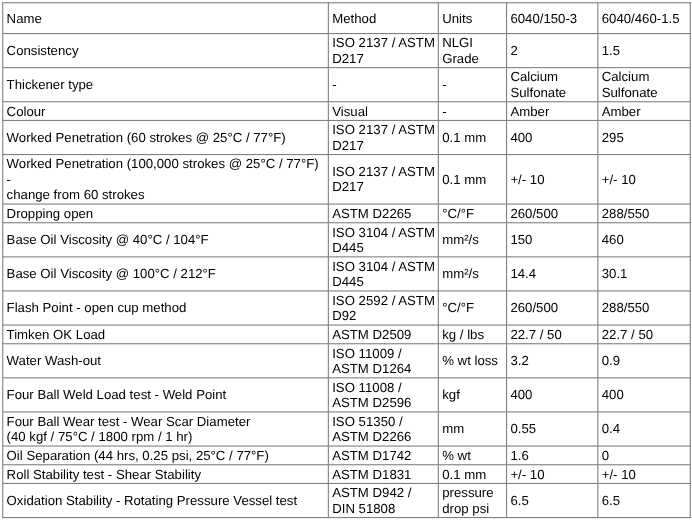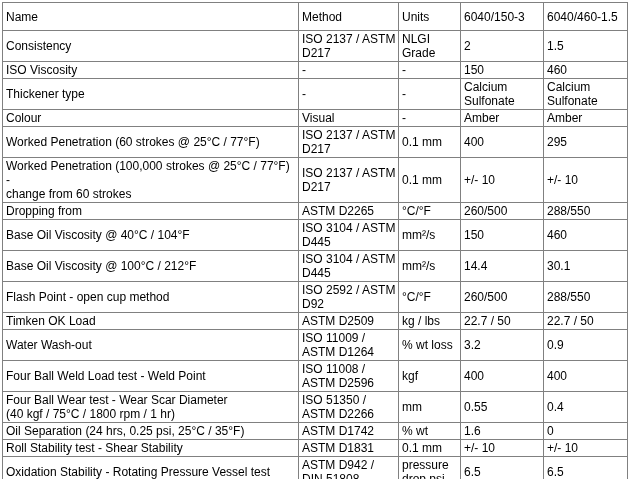--- a/index.html
+++ b/index.html
@@ -63,27 +63,20 @@
   </thead>
   <tbody>
       <tr>
         <td>Consistency</td>
         <td>ISO 2137 / ASTM D217</td>
         <td>NLGI Grade</td>
         <td>2</td>
         <td>1.5</td>
       </tr>
       <tr>
-        <td>ISO Viscosity</td>
-        <td>-</td>
-        <td>-</td>
-        <td>150</td>
-        <td>460</td>
-      </tr>
-      <tr>
         <td>Thickener type</td>
         <td>-</td>
         <td>-</td>
         <td>Calcium Sulfonate</td>
         <td>Calcium Sulfonate</td>
       </tr>
       <tr>
         <td>Colour</td>
         <td>Visual</td>
         <td>-</td>
@@ -99,21 +92,21 @@
       </tr>
       <tr>
         <td>Worked Penetration (100,000 strokes @ 25°C / 77°F) -
 change from 60 strokes</td>
         <td>ISO 2137 / ASTM D217</td>
         <td>0.1 mm</td>
         <td>+/- 10</td>
         <td>+/- 10</td>
       </tr>
       <tr>
-        <td>Dropping from</td>
+        <td>Dropping open</td>
         <td>ASTM D2265</td>
         <td>°C/°F</td>
         <td>260/500</td>
         <td>288/550</td>
       </tr>
       <tr>
         <td>Base Oil Viscosity @ 40°C / 104°F</td>
         <td>ISO 3104 / ASTM D445</td>
         <td>mm²/s</td>
         <td>150</td>
@@ -156,21 +149,21 @@
       </tr>
       <tr>
         <td>Four Ball Wear test - Wear Scar Diameter
 (40 kgf / 75°C / 1800 rpm / 1 hr)</td>
         <td>ISO 51350 / ASTM D2266</td>
         <td>mm</td>
         <td>0.55</td>
         <td>0.4</td>
       </tr>
       <tr>
-        <td>Oil Separation (24 hrs, 0.25 psi, 25°C / 35°F)</td>
+        <td>Oil Separation (44 hrs, 0.25 psi, 25°C / 77°F)</td>
         <td>ASTM D1742</td>
         <td>% wt</td>
         <td>1.6</td>
         <td>0</td>
       </tr>
       <tr>
         <td>Roll Stability test - Shear Stability</td>
         <td>ASTM D1831</td>
         <td>0.1 mm</td>
         <td>+/- 10</td>

